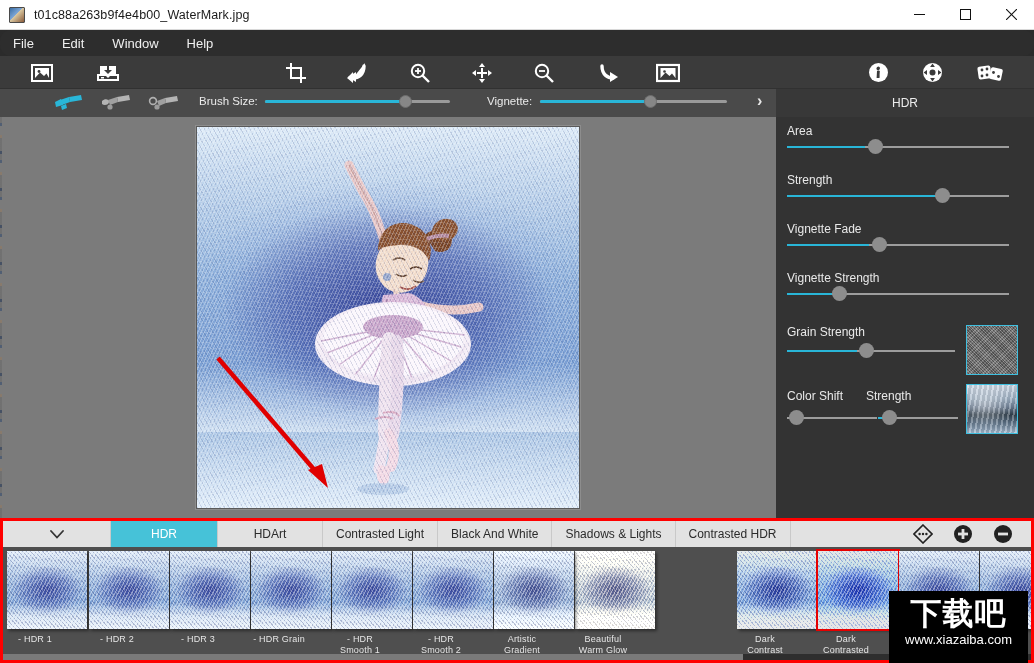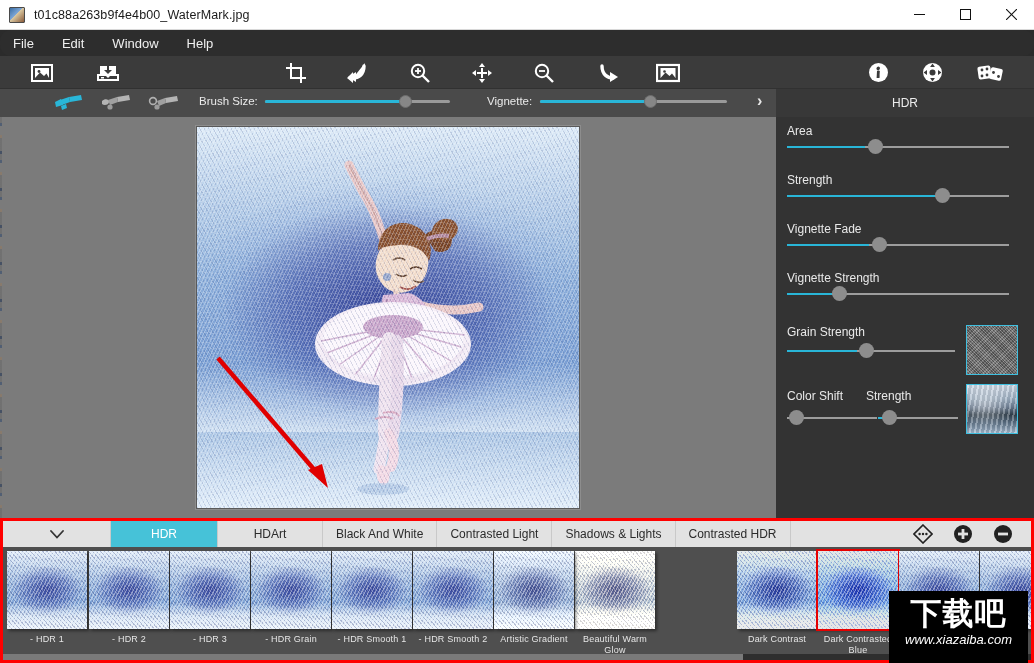--- a/index.html
+++ b/index.html
@@ -177,21 +177,21 @@
   }
   .tab.active { background: #46c2d8; color: #ffffff; }
   .tab-spacer { flex: 1; }
   .tab-icons { display: flex; align-items: center; gap: 20px; padding-right: 18px; }
   .tab-icon { width: 20px; height: 20px; }
 
   .thumbstrip {
     position: absolute; left: 0; top: 26px; width: 1028px; height: 113px;
     background: #4f4f4f; overflow: hidden;
   }
-  .thumb { position: absolute; top: 4px; width: 80px; }
+  .thumb { position: absolute; top: 4px; width: 56px; }
   .thumb .img {
     width: 80px; height: 78px; position: relative; overflow: hidden;
     box-shadow: 2px 2px 3px rgba(0,0,0,.45);
     background:
       radial-gradient(ellipse 60% 42% at 50% 50%, rgba(40,50,145,.80) 0%, rgba(70,90,175,.5) 45%, rgba(200,215,238,.15) 75%, rgba(255,255,255,0) 90%),
       linear-gradient(to bottom, #e3eefa 0%, #bfd4ec 20%, #8eb0db 45%, #7ba2d6 65%, #d3e3f4 82%, #eef5fc 100%);
   }
   .thumb .img .tg {
     position: absolute; inset: 0; opacity: .62;
     background-image:
@@ -207,21 +207,21 @@
 
   .watermark {
     position: absolute; right: 3px; top: 70px; width: 139px; height: 72px;
     background: #000; color: #fff; overflow: hidden;
   }
   .wm-cn {
     font-size: 31px; font-weight: bold; letter-spacing: 1px;
     text-align: center; line-height: 38px; padding-top: 3px;
     font-family: "DejaVu Sans", sans-serif;
   }
-  .wm-url { font-size: 13px; text-align: center; line-height: 16px; font-style: italic; }
+  .wm-url { font-size: 13px; text-align: center; line-height: 16px; }
 
   .hscroll {
     position: absolute; left: 0; bottom: 0; width: 1028px; height: 6px; background: #2e2e2e;
   }
   .hscroll-thumb { position: absolute; left: 0; top: 0; height: 6px; width: 740px; background: #7a7a7a; }
 </style>
 </head>
 <body>
 
 <div id="app">
@@ -533,22 +533,22 @@
   <div class="bottom-panel">
 
     <div class="tabbar">
       <div class="tab-chevron">
         <svg width="14" height="9" viewBox="0 0 14 9">
             <path d="M1 1 L7 7.5 L13 1" fill="none" stroke="#333" stroke-width="1.8" stroke-linecap="round"></path>
           </svg>
       </div>
       <div class="tab active" style="width:107px">HDR</div>
       <div class="tab" style="width:105px">HDArt</div>
+      <div class="tab">Contrasted Light</div>
       <div class="tab">Black And White</div>
-      <div class="tab">Contrasted Light</div>
       <div class="tab">Shadows &amp; Lights</div>
       <div class="tab">Contrasted HDR</div>
       <div class="tab-spacer"></div>
       <div class="tab-icons">
         <span class="tab-icon">
           <svg width="20" height="20" viewBox="0 0 20 20">
               <path d="M10 1 L19 10 L10 19 L1 10 Z" fill="none" stroke="#222" stroke-width="1.6"></path>
               <circle cx="6.6" cy="10" r="1.2" fill="#222"></circle>
               <circle cx="10" cy="10" r="1.2" fill="#222"></circle>
               <circle cx="13.4" cy="10" r="1.2" fill="#222"></circle>

